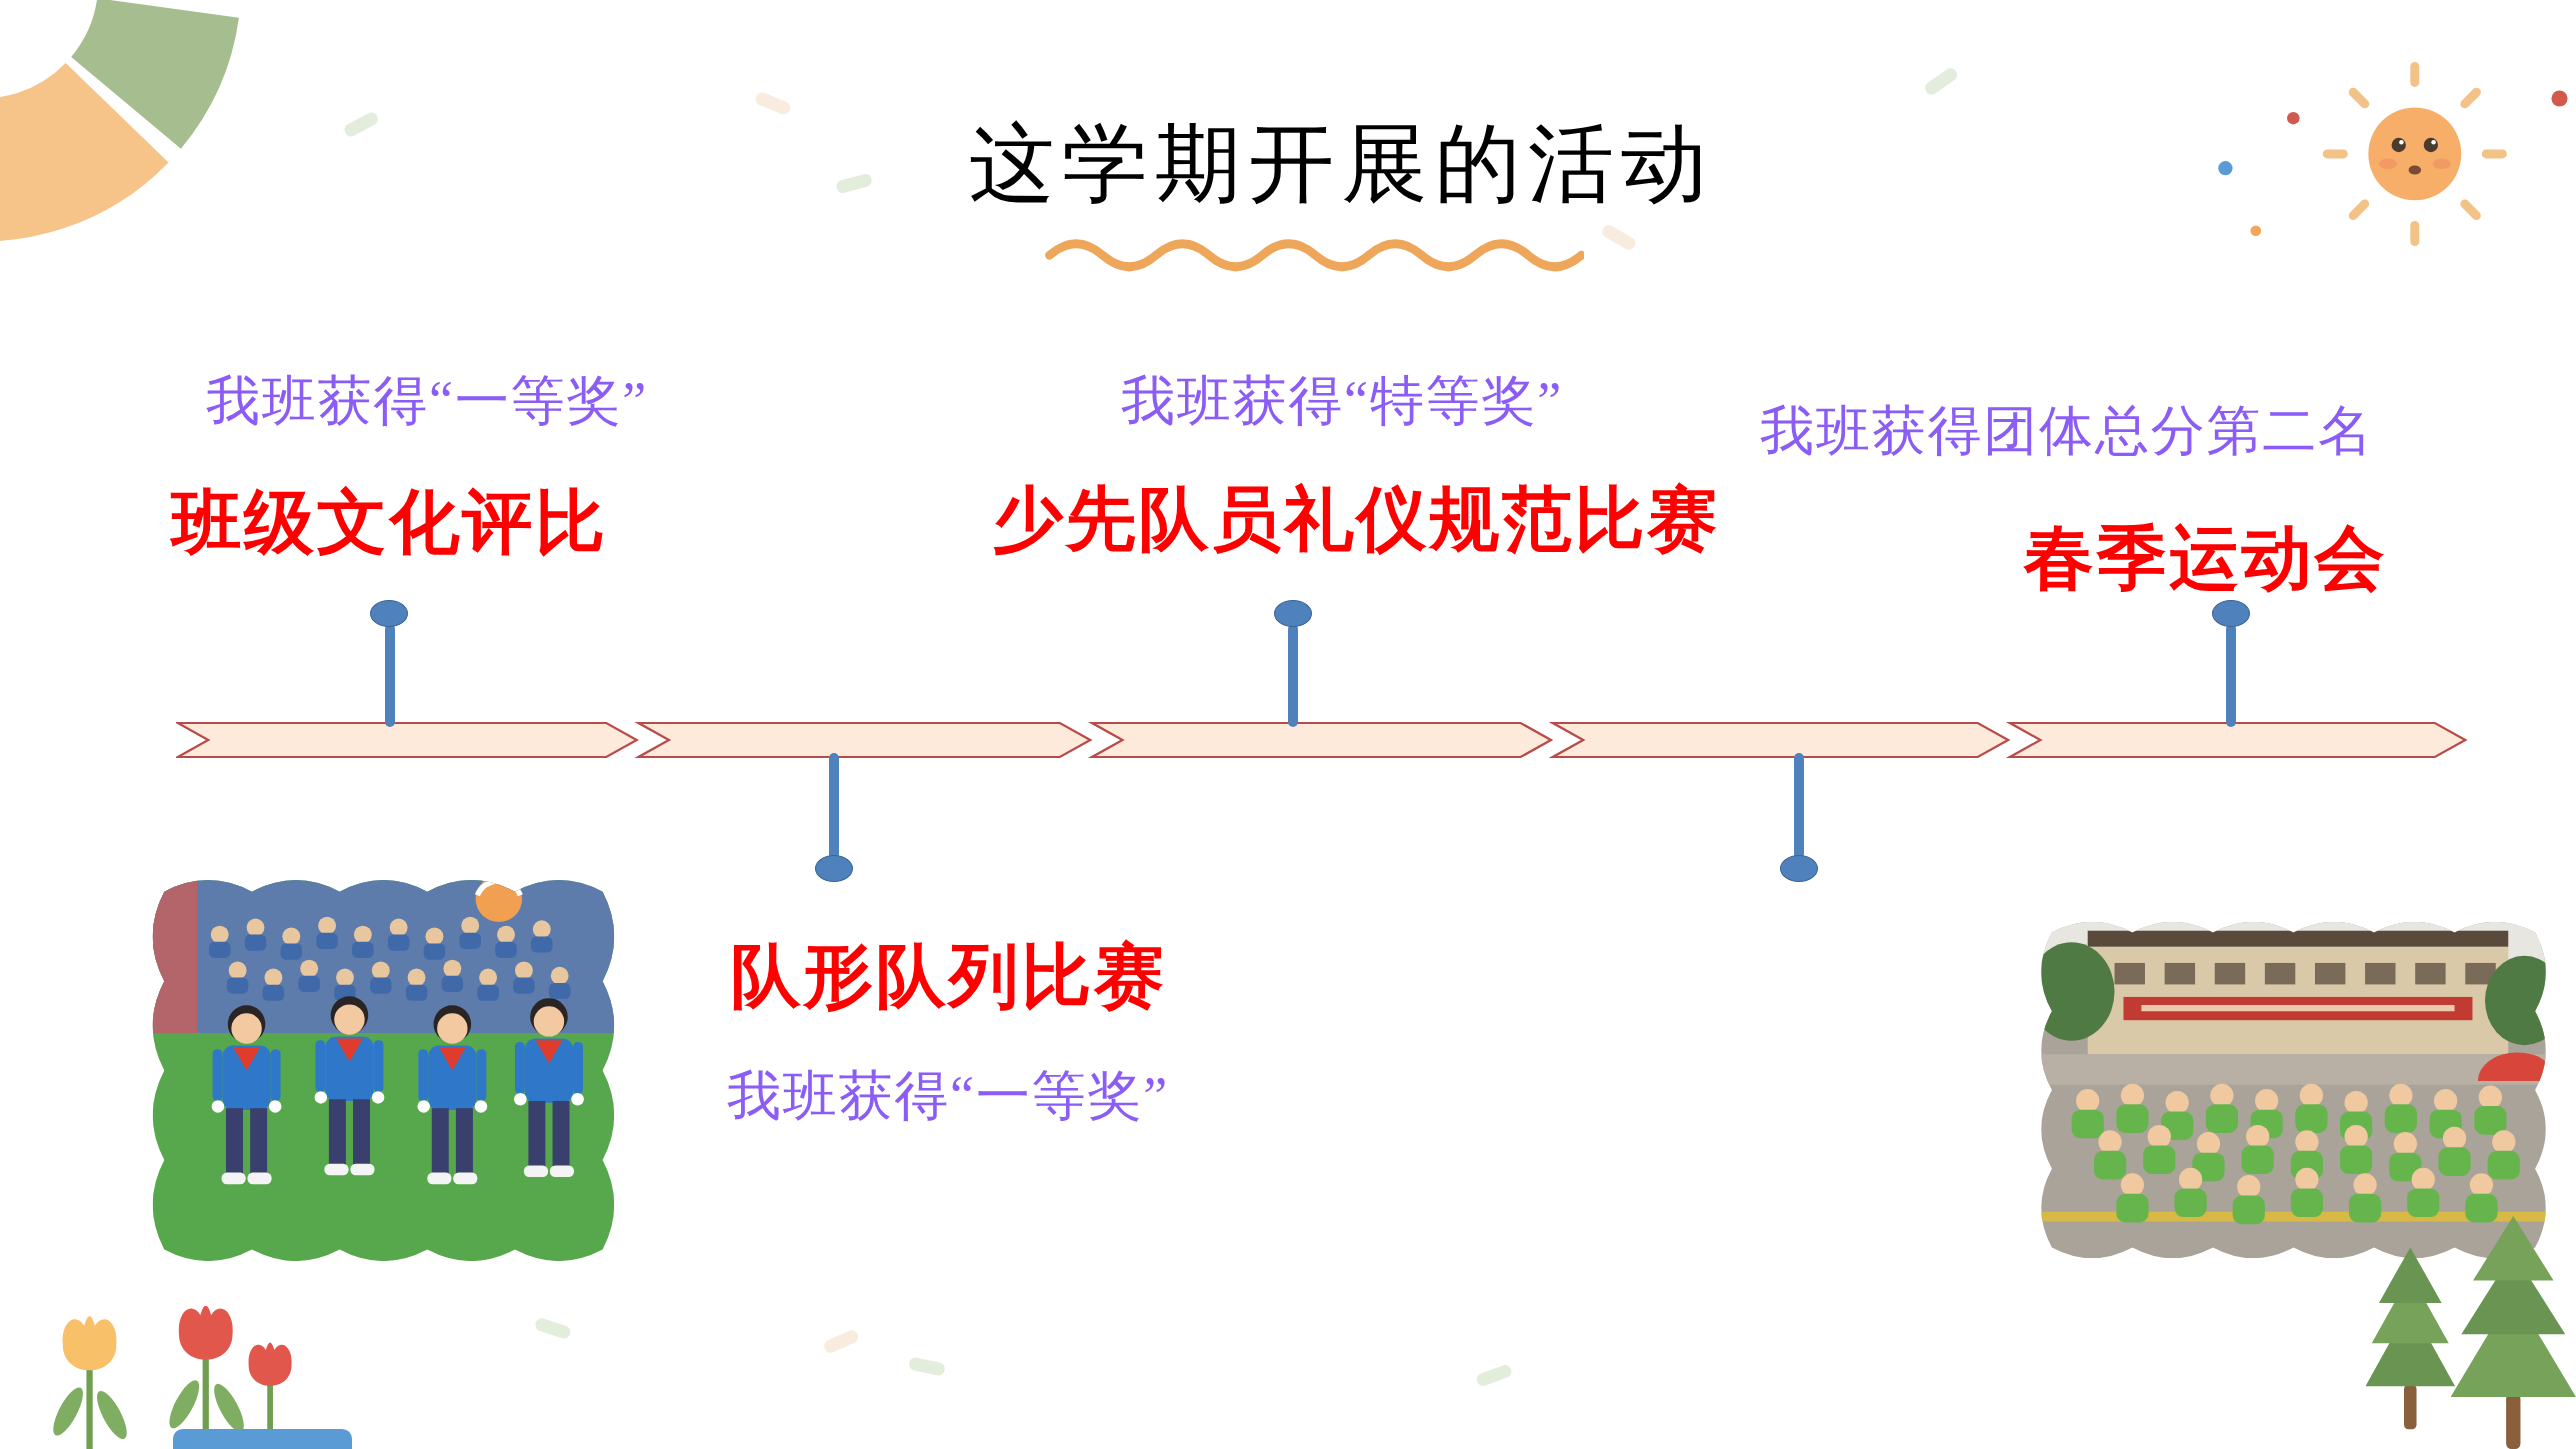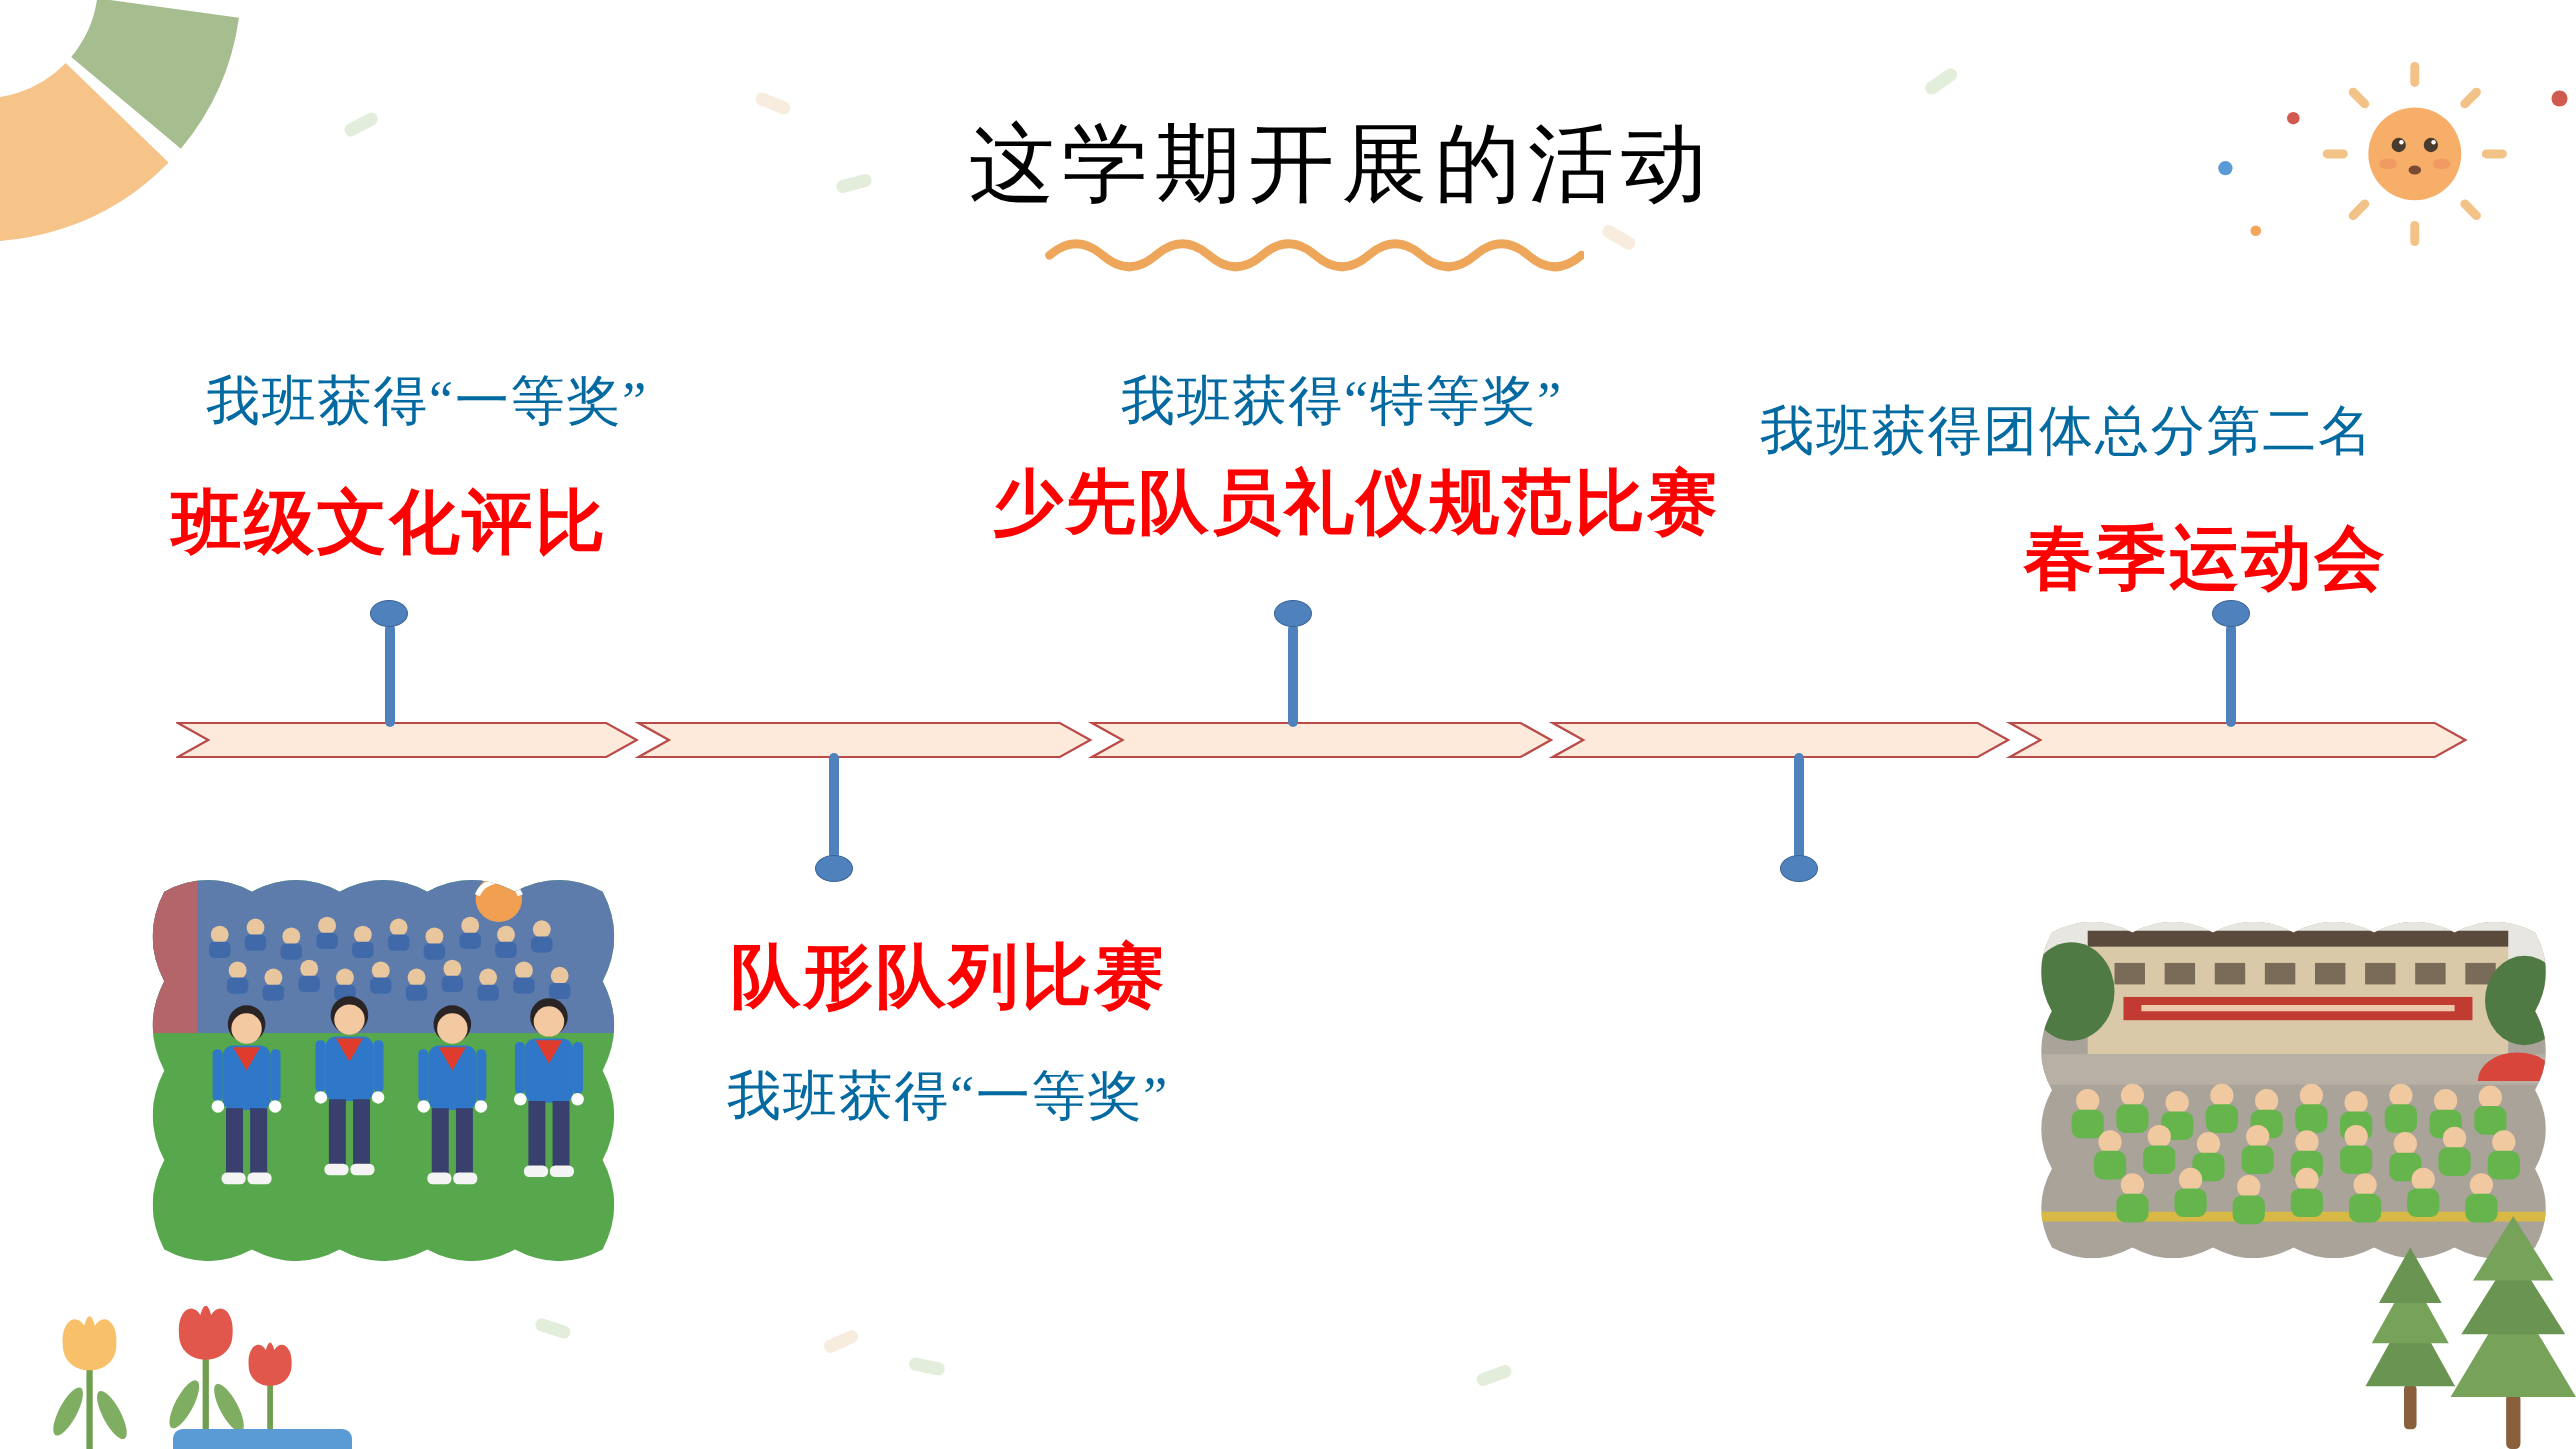--- a/index.html
+++ b/index.html
@@ -6,21 +6,21 @@
   #slide{
     position:relative;width:2576px;height:1449px;overflow:hidden;
     background:#ffffff;font-family:"Liberation Serif", serif;
   }
   .abs{position:absolute;}
   .slide-title{
     position:absolute;top:106px;left:948px;width:787px;text-align:center;
     font-size:86px;color:#000000;letter-spacing:7.2px;white-space:nowrap;
   }
   .award-text{
-    position:absolute;text-align:center;font-size:54px;color:#0369a1;
+    position:absolute;text-align:center;font-size:54px;color:#8b5cf6;
     white-space:nowrap;letter-spacing:1.8px;
   }
   .event-name{
     position:absolute;text-align:center;font-size:70px;font-weight:700;color:#fe0000;
     white-space:nowrap;letter-spacing:2.7px;font-family:"Liberation Serif", serif;
   }
   .pin-stem{position:absolute;width:9.8px;background:#4f81bd;border-radius:5.4px;}
   .pin-dot{
     position:absolute;width:38px;height:27px;background:#4f81bd;
     border:1.8px solid #3c6596;border-radius:50%;box-sizing:border-box;
@@ -114,21 +114,21 @@
   <div class="pin-stem" style="left:1794px;top:753px;height:106px"></div>
   <div class="pin-dot" style="left:1780px;top:855px"></div>
 
   <div class="award-text" style="left:114px;top:365px;width:626px">我班获得“一等奖”</div>
   <div class="event-name" style="left:680px;top:930px;width:537px">队形队列比赛</div>
 
   <div class="event-name" style="left:121px;top:476px;width:537px">班级文化评比</div>
   <div class="award-text" style="left:635px;top:1060px;width:626px">我班获得“一等奖”</div>
 
   <div class="award-text" style="left:1029px;top:365px;width:626px">我班获得“特等奖”</div>
-  <div class="event-name" style="left:993px;top:456px;width:716px">少先队员礼仪规范比赛</div>
+  <div class="event-name" style="left:993px;top:473px;width:716px">少先队员礼仪规范比赛</div>
 
 
   <div class="award-text" style="left:1727px;top:395px;width:680px">我班获得团体总分第二名</div>
   <div class="event-name" style="left:1937px;top:512px;width:537px">春季运动会</div>
 
   <svg class="photo" style="left:148px;top:872px" width="470" height="399" viewBox="0 0 525 446">
     <defs>
       <clipPath id="wavyL">
         <path d="M18,22 q49,-26 98,0 q49,-26 98,0 q49,-26 98,0 q49,-26 98,0 q49,-26 98,0
                  q26,50 0,100 q26,50 0,100 q26,50 0,100 q26,50 0,100

